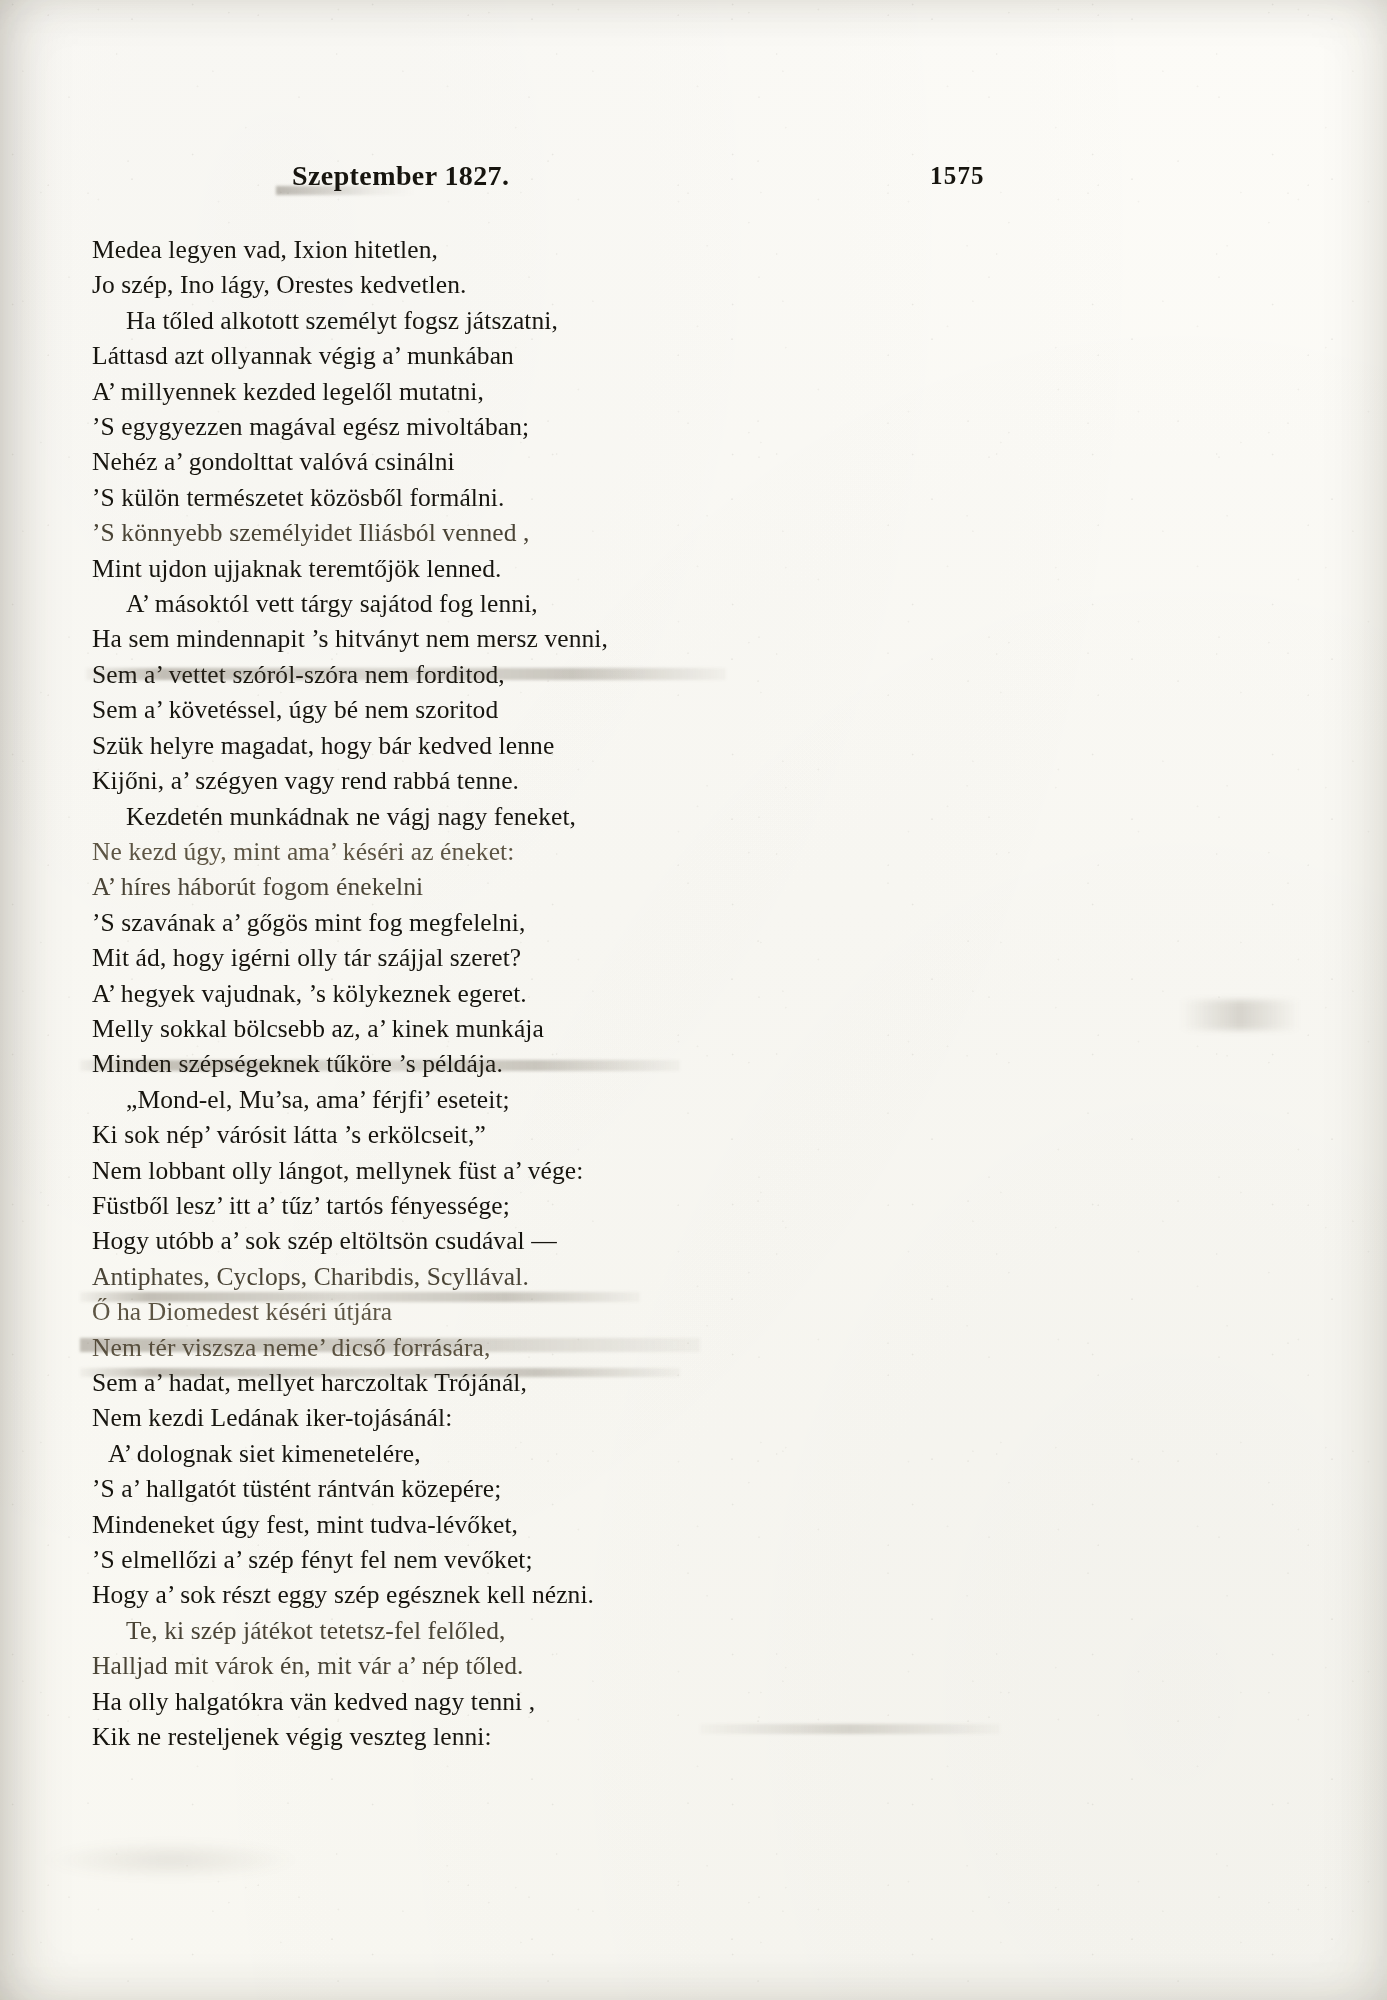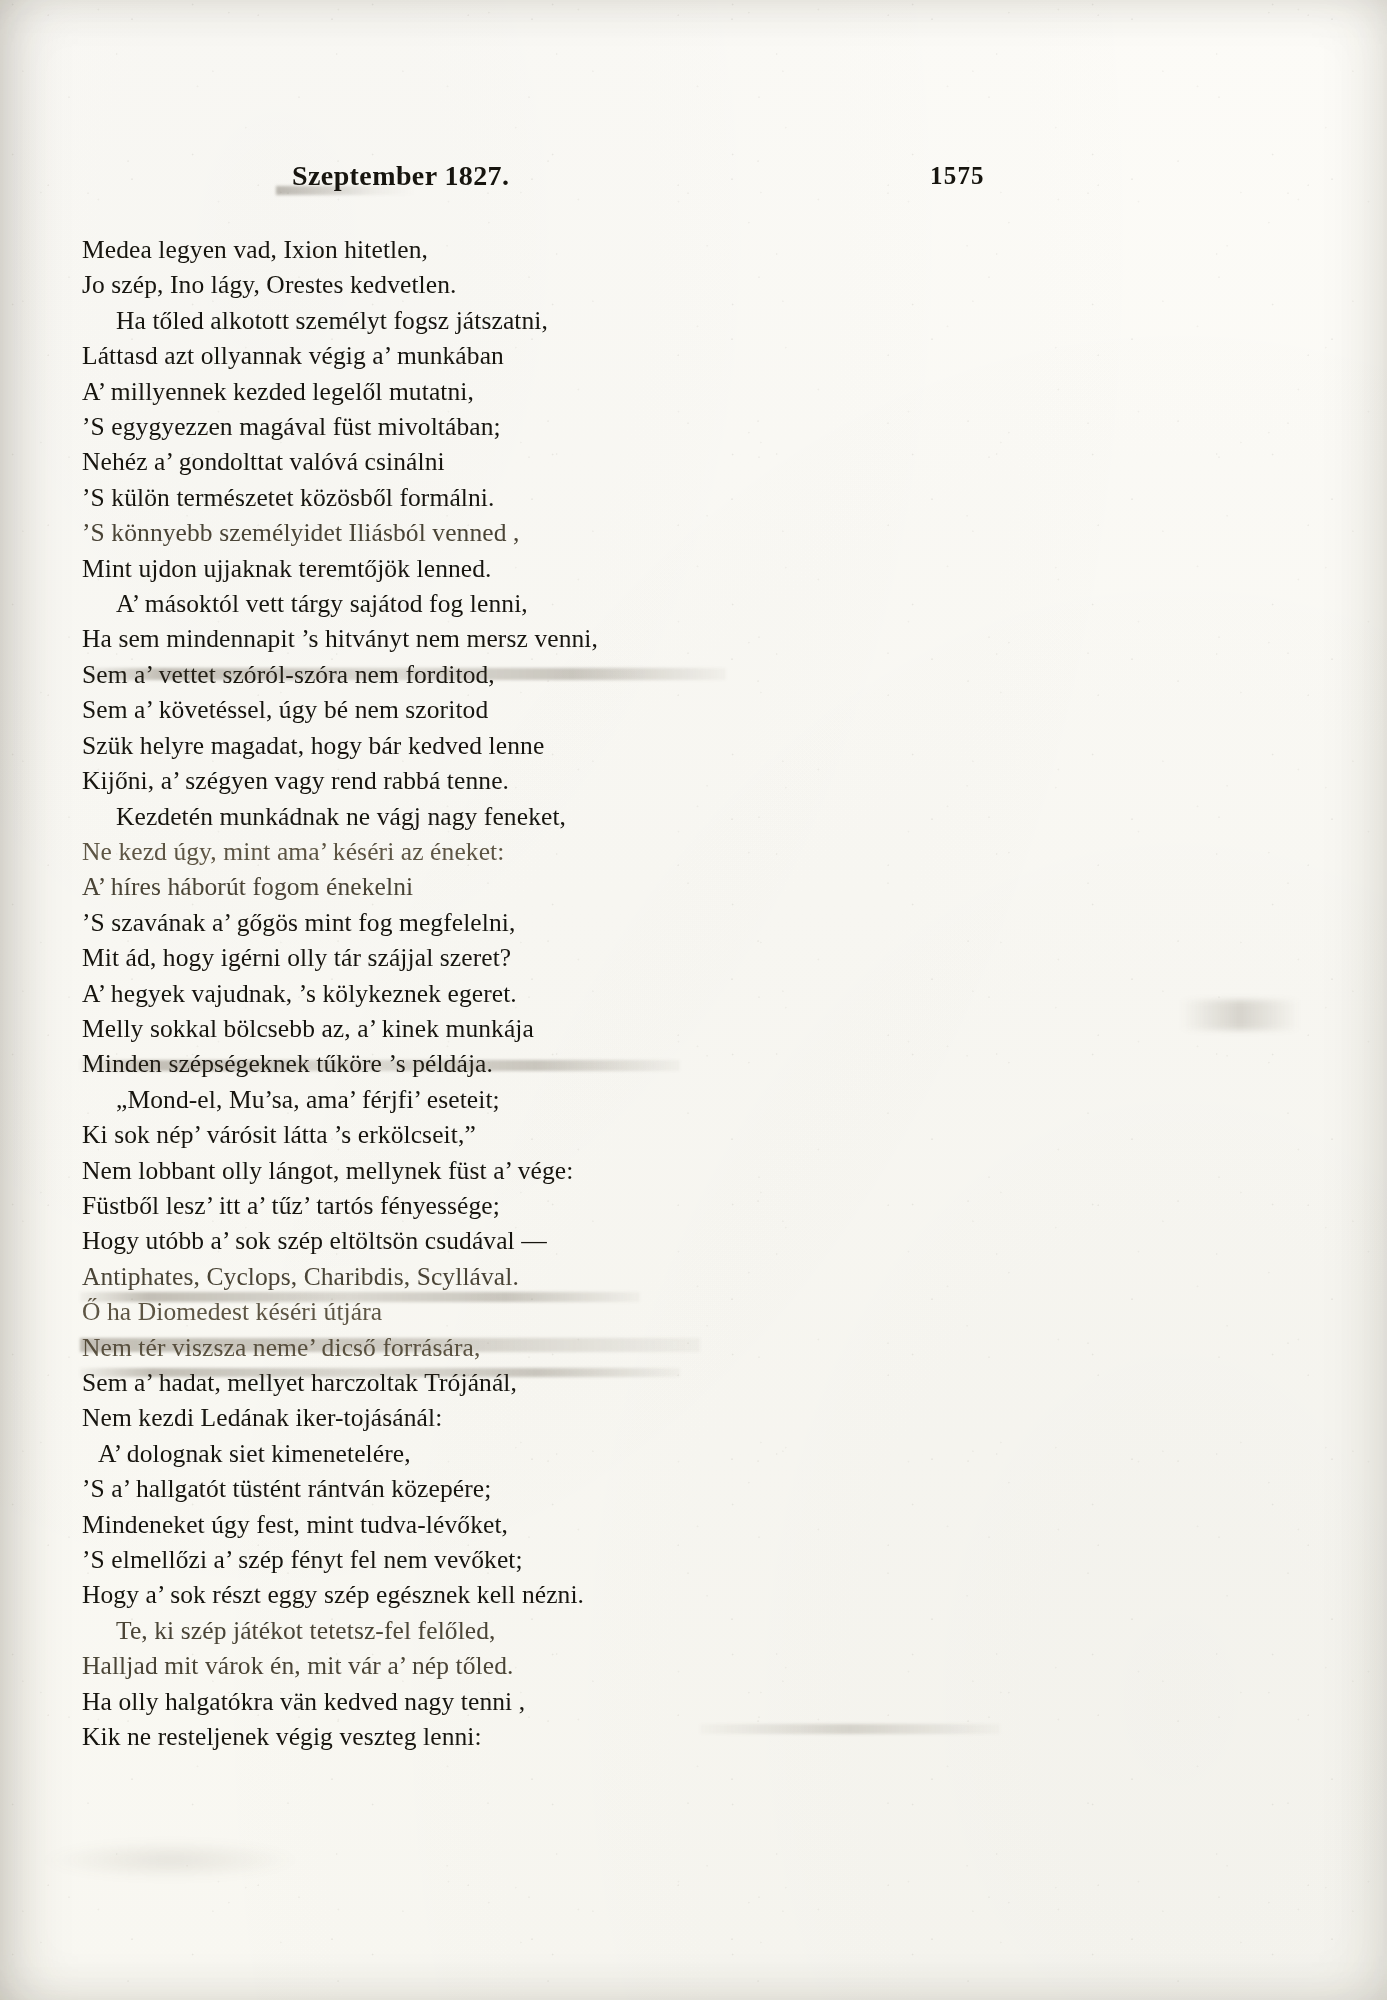--- a/index.html
+++ b/index.html
@@ -85,21 +85,21 @@
     width: 140px;
     height: 9px;
     background: linear-gradient(90deg, rgba(60,50,35,0.32), rgba(60,50,35,0.05) 70%, rgba(0,0,0,0));
     filter: blur(1.4px);
     pointer-events: none;
   }
 
   
   #poem {
     position: absolute;
-    left: 82px;
+    left: 92px;
     top: 232px;
     width: 1160px;
   }
   .line {
     font-size: 25.5px;
     line-height: 35.4px;
     white-space: pre;
     letter-spacing: 0.1px;
     position: relative;
   }
@@ -168,21 +168,21 @@
     <div id="running-title">Szeptember 1827.</div>
     <div id="page-number">1575</div>
   </div>
 
   <div id="poem">
       <div class="line">Medea legyen vad, Ixion hitetlen,</div>
       <div class="line">Jo szép, Ino lágy, Orestes kedvetlen.</div>
       <div class="line indent">Ha tőled alkotott személyt fogsz játszatni,</div>
       <div class="line">Láttasd azt ollyannak végig a’ munkában</div>
       <div class="line">A’ millyennek kezded legelől mutatni,</div>
-      <div class="line">’S egygyezzen magával füst mivoltában;</div>
+      <div class="line">’S egygyezzen magával egész mivoltában;</div>
       <div class="line">Nehéz a’ gondolttat valóvá csinálni</div>
       <div class="line">’S külön természetet közösből formálni.</div>
       <div class="line faded">’S könnyebb személyidet Iliásból venned ,</div>
       <div class="line">Mint ujdon ujjaknak teremtőjök lenned.</div>
       <div class="line indent">A’ másoktól vett tárgy sajátod fog lenni,</div>
       <div class="line">Ha sem mindennapit ’s hitványt nem mersz venni,</div>
       <div class="line">Sem a’ vettet szóról-szóra nem forditod,</div>
       <div class="line">Sem a’ követéssel, úgy bé nem szoritod</div>
       <div class="line">Szük helyre magadat, hogy bár kedved lenne</div>
       <div class="line">Kijőni, a’ szégyen vagy rend rabbá tenne.</div>

